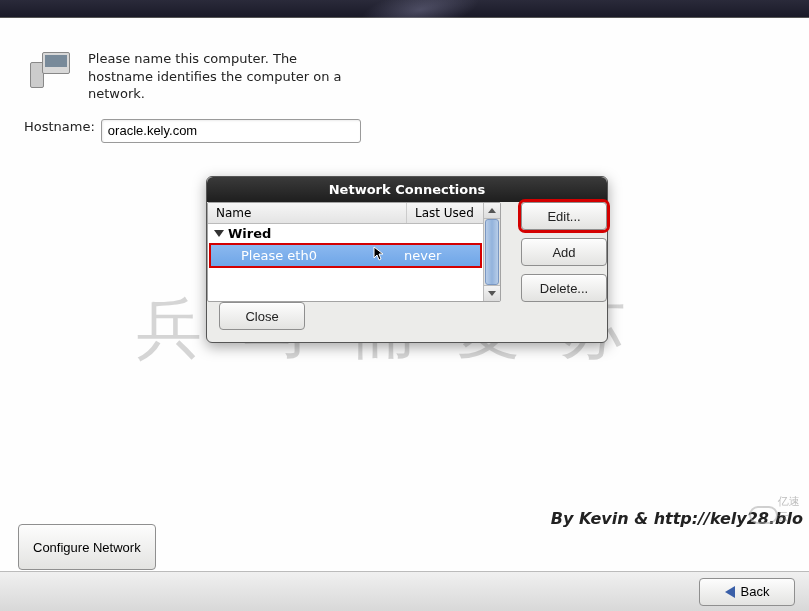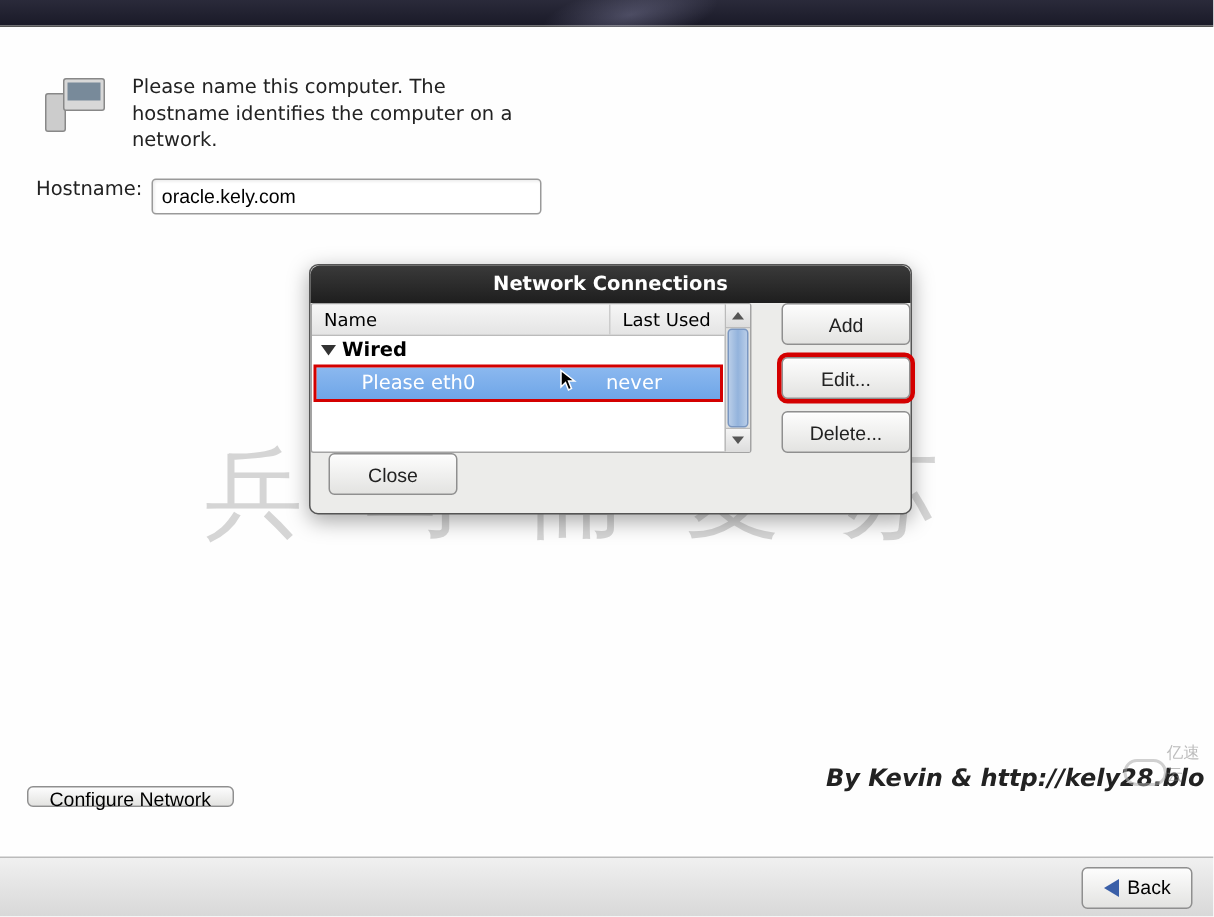--- a/index.html
+++ b/index.html
@@ -233,21 +233,21 @@
     .dialog-footer {
       display: flex;
       justify-content: flex-start;
       padding: 0 12px 12px 12px;
     }
     .close-btn { width: 86px; }
     .configure-btn {
       position: absolute;
       left: 18px;
       top: 506px;
-      height: 14px;
+      height: 46px;
       padding: 0 14px;
       background: linear-gradient(to bottom, #fdfdfd, #e3e3e1);
       border: 1px solid #8f8f8f;
       border-radius: 4px;
       font-size: 13px;
       cursor: pointer;
     }
     .bottom-bar {
       position: absolute;
       left: 0; right: 0; bottom: 0;
@@ -255,21 +255,21 @@
       background: linear-gradient(to bottom, #f0f0f0, #d8d8d8);
       border-top: 1px solid #bbb;
       display: flex;
       align-items: center;
       justify-content: flex-end;
       padding: 0 14px;
       gap: 10px;
     }
     .nav-btn {
       height: 28px;
-      width: 74px;
+      width: 96px;
       background: linear-gradient(to bottom, #fdfdfd, #e3e3e1);
       border: 1px solid #8f8f8f;
       border-radius: 4px;
       display: flex;
       align-items: center;
       justify-content: center;
       gap: 6px;
       font-size: 13px;
       cursor: pointer;
       text-align: center;
@@ -376,22 +376,22 @@
             </div>
           <div class="sb-track">
             <div class="sb-thumb"></div>
           </div>
           <div class="sb-btn down">
               <div class="arrow-down"></div>
             </div>
         </div>
       </div>
       <div class="side-buttons">
+        <button class="gtk-btn highlighted">Edit...</button>
         <button class="gtk-btn">Add</button>
-        <button class="gtk-btn highlighted">Edit...</button>
         <button class="gtk-btn">Delete...</button>
       </div>
     </div>
     <div class="dialog-footer">
       <button class="gtk-btn close-btn">Close</button>
     </div>
   </div>
 
   <button class="configure-btn">Configure Network</button>
 

